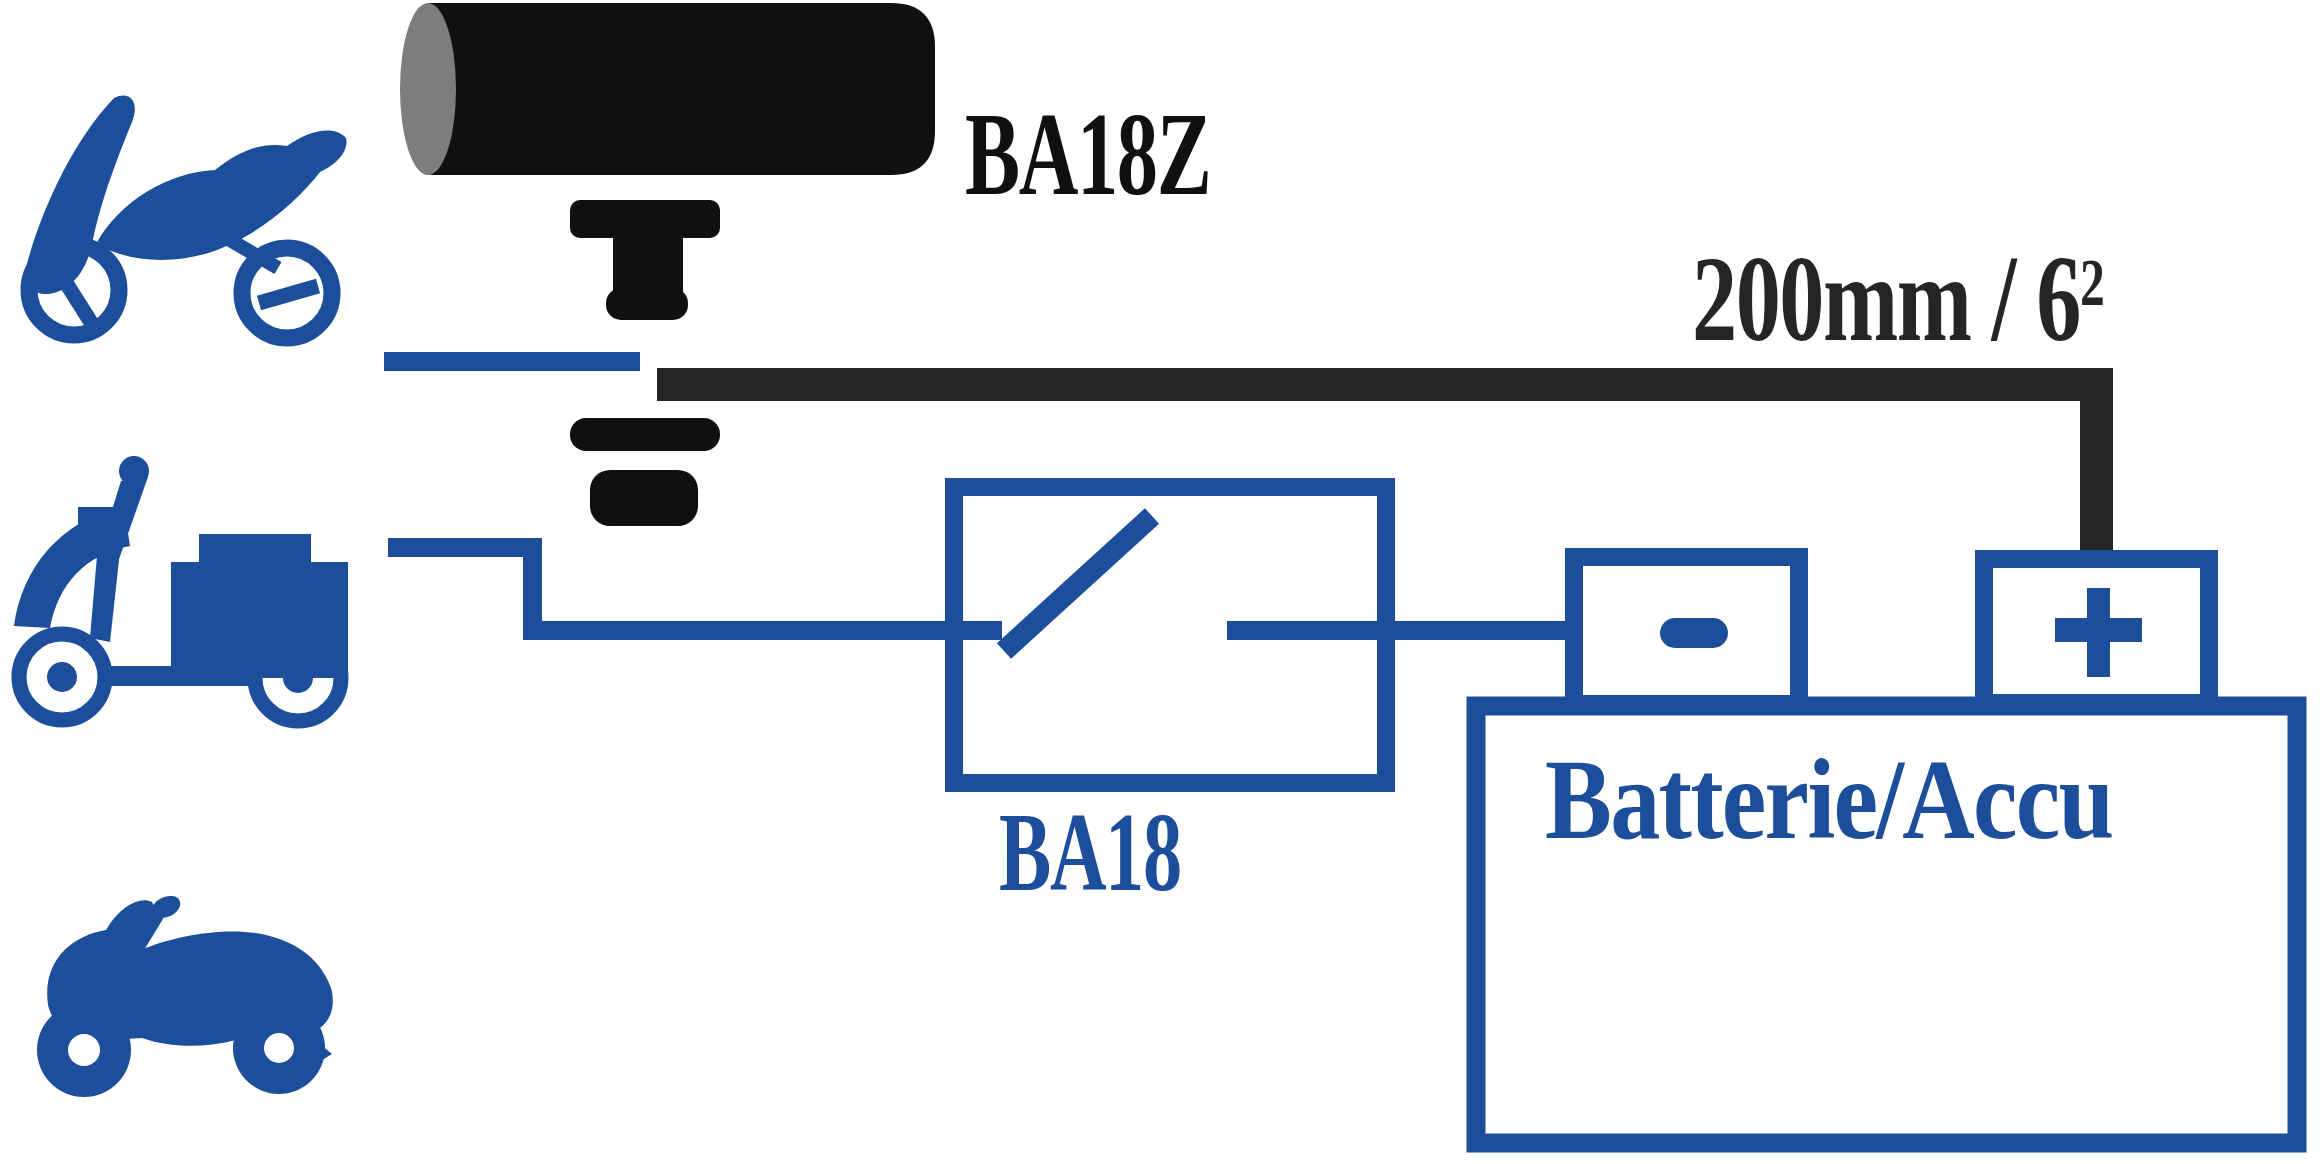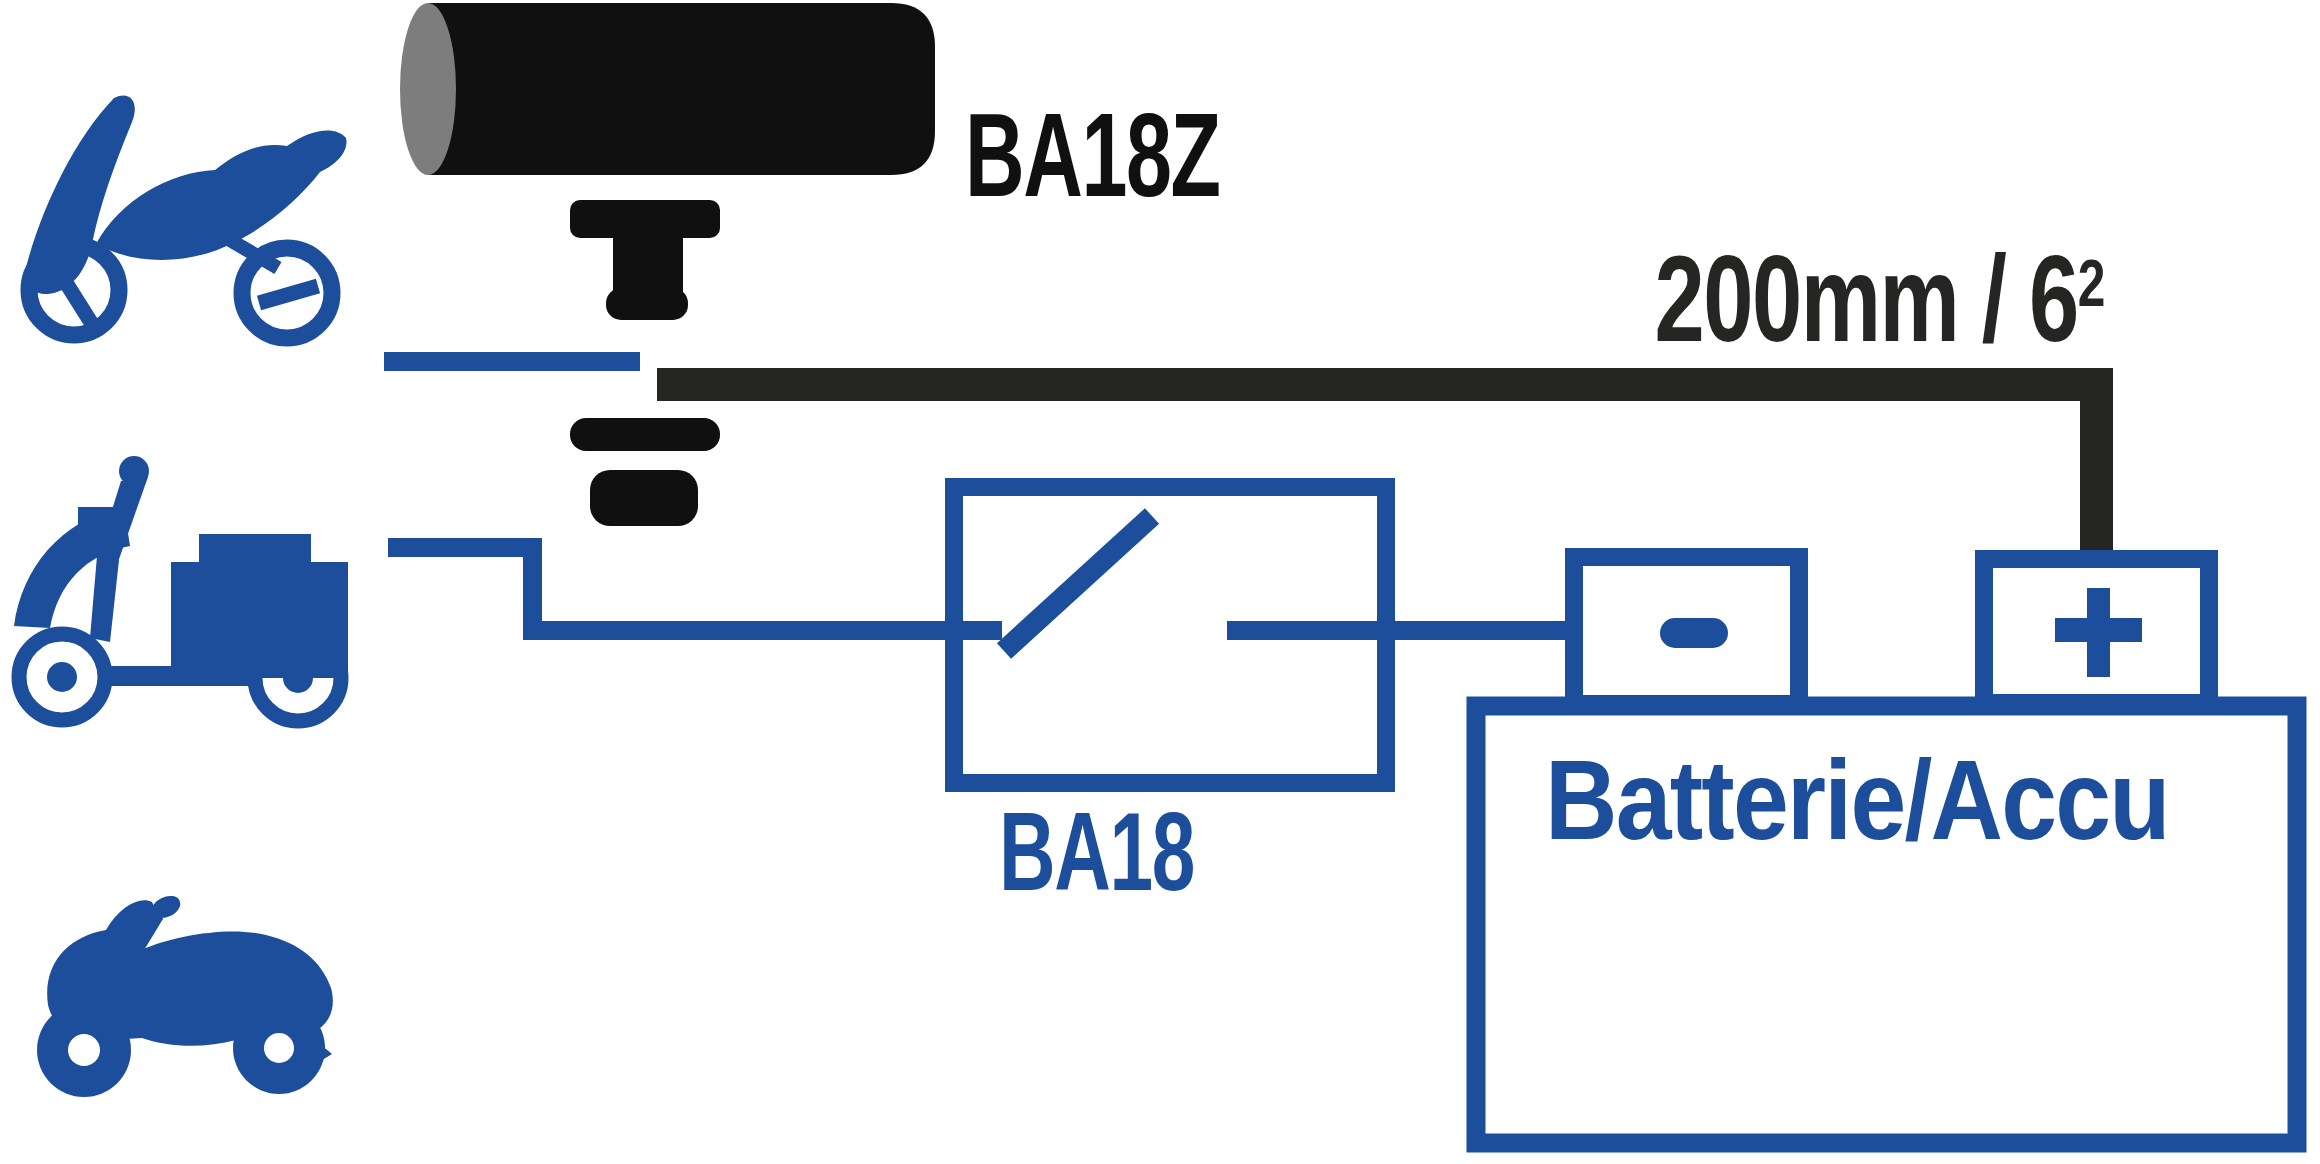--- a/index.html
+++ b/index.html
@@ -1,21 +1,21 @@
 <!DOCTYPE html>
 <html style="--blue: #1d4e9c; --ink: #101010; --wire: #252523; --gray: #7d7d7d; --paper: #ffffff;"><head>
 <meta charset="utf-8">
 <style>
   html,body{margin:0;padding:0;background:#fff;}
   .stage{
     position:relative;
     width:2320px;height:1164px;
     background:var(--paper,#fff);
     overflow:hidden;
-    font-family:Liberation Sans, sans-serif;
+    font-family:Liberation Serif, serif;
     border-radius:19px;
   }
   .stage svg{position:absolute;left:0;top:0;}
   .label{
     position:absolute;
     font-weight:bold;
     line-height:1;
     white-space:nowrap;
     letter-spacing:-2px;
   }

